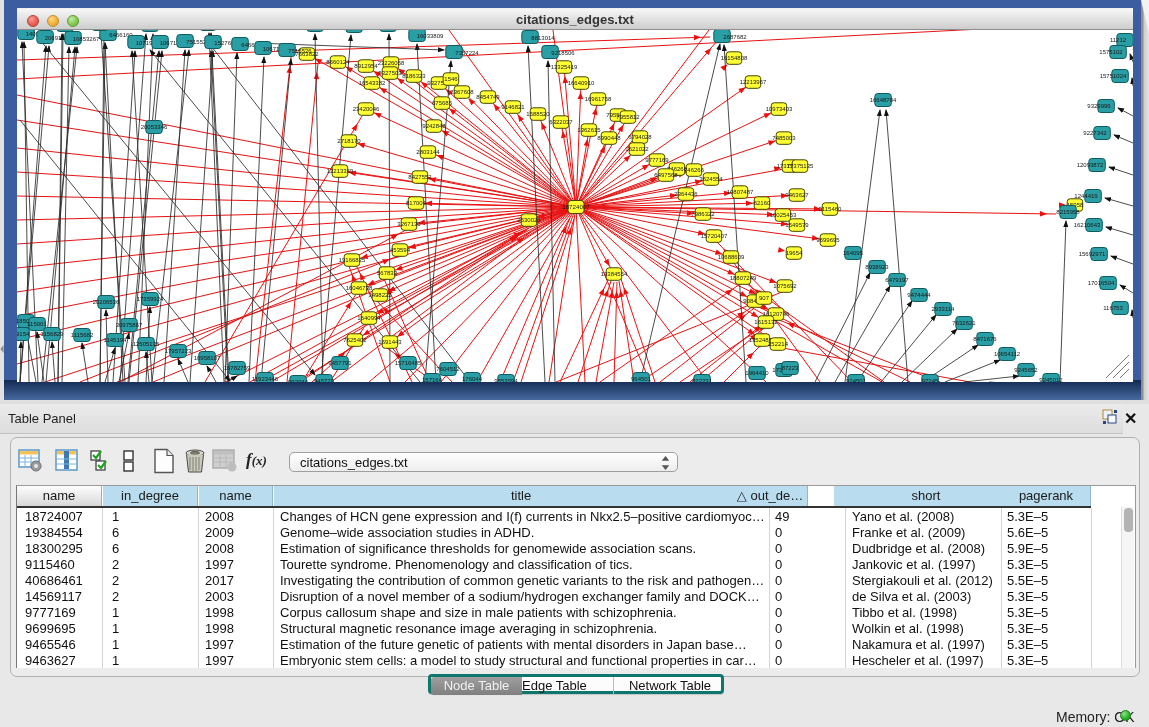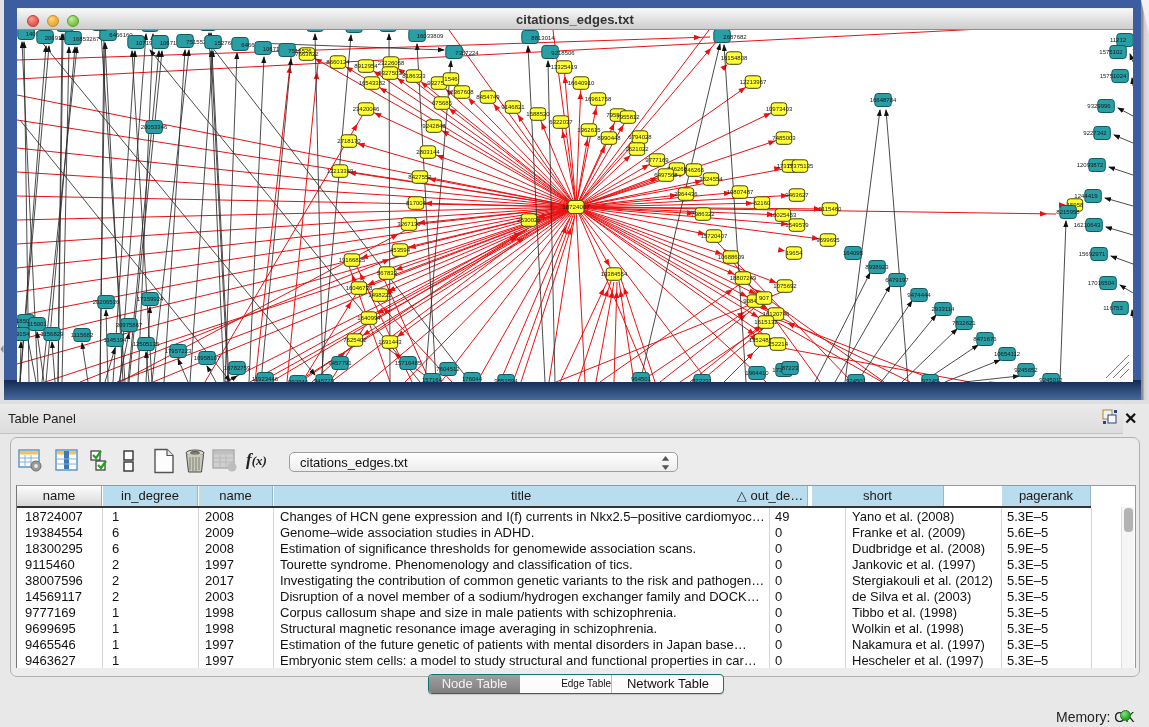--- a/index.html
+++ b/index.html
@@ -30,23 +30,23 @@
 #tbl{left:16px;top:485px;width:1120px;height:183px;background:#fff;border-left:1px solid #777;border-top:1px solid #999;border-right:1px solid #999}
 .hc{position:absolute;top:486px;height:20px;background:#b9dcee;font-size:13px;color:#1a1a1a;text-align:center;line-height:20px;border-right:1px solid #93b7c9}
 #hname{background:linear-gradient(#fdfdfd,#d8d8d8);border-right:1px solid #a9a9a9}
 #hline{left:17px;top:506px;width:1074px;height:2px;background:#333}
 .tr{position:absolute;height:16px;width:1104px;font-size:13px;color:#111}
 .tr span{position:absolute;top:1px;white-space:nowrap}
 .colline{position:absolute;top:508px;height:160px;width:1px;background:#d4d4d4}
 #vscroll{left:1121px;top:507px;width:13px;height:161px;background:#f5f5f5;border-left:1px solid #dedede}
 #vthumb{position:absolute;left:2px;top:1px;width:9px;height:24px;background:#b3b3b3;border-radius:4px}
 
-#tabs{left:428px;top:674px;width:296px;height:20px;background:#fcfcfc;border:1px solid #0f766e;border-radius:4px;box-shadow:0 1px 1px rgba(0,0,0,.15)}
+#tabs{left:428px;top:674px;width:296px;height:20px;background:#fcfcfc;border:3px solid #0f766e;border-radius:4px;box-shadow:0 1px 1px rgba(0,0,0,.15)}
 #seg1{position:absolute;left:0;top:0;width:91px;height:18px;background:linear-gradient(#9f9f9f,#7f7f7f);border-radius:3px 0 0 3px;color:#f2f2f2;text-align:center;line-height:18px;font-size:13px}
-#seg2{position:absolute;left:91px;top:0;width:92px;height:18px;color:#111;text-align:right;line-height:18px;font-size:10px;border-right:1px solid #bbb}
+#seg2{position:absolute;left:91px;top:0;width:92px;height:18px;color:#111;text-align:left;line-height:18px;font-size:13px;border-right:1px solid #bbb}
 #seg3{position:absolute;left:184px;top:0;width:110px;height:18px;color:#111;text-align:center;line-height:18px;font-size:13px}
 
 #mem{left:1056px;top:709px;font-size:14px;color:#222}
 #memdot{left:1120px;top:710px;width:11px;height:11px;border-radius:50%;background:radial-gradient(circle at 35% 30%,#8ae08a,#2eb52e 55%,#188a18);border:1px solid #1d7a1d}
 text{font-family:"Liberation Sans",sans-serif}
 </style></head>
 <body>
 <div id="app">
   <div class="abs" id="frame">
       <div class="abs btm"></div>
@@ -779,21 +779,21 @@
         <path d="M4.5 15 L8.5 10 L0.5 10 z" fill="#555"></path>
     </svg>
   </div>
 
   <div class="abs" id="tbl"></div>
   <div class="hc" id="hname" style="left:17px;width:85px">name</div>
   <div class="hc" style="left:103px;width:95px">in_degree</div>
   <div class="hc" style="left:199px;width:74px">name</div>
   <div class="hc" style="left:274px;width:495px">title</div>
   <div class="hc" style="left:733px;width:75px">△ out_de…</div>
-  <div class="hc" style="left:812px;width:132px">short</div>
+  <div class="hc" style="left:834px;width:185px">short</div>
   <div class="hc" style="left:1002px;width:89px">pagerank</div>
   <div class="abs" id="hline"></div>
   <div class="abs" style="left:0;top:0">
       <div class="tr" style="top:508px">
         <span style="left:25px">18724007</span>
         <span style="left:112px">1</span>
         <span style="left:205px">2008</span>
         <span style="left:280px">Changes of HCN gene expression and I(f) currents in Nkx2.5–positive cardiomyoc…</span>
         <span style="left:775px">49</span>
         <span style="left:852px">Yano et al. (2008)</span>
@@ -820,21 +820,21 @@
       <div class="tr" style="top:556px">
         <span style="left:25px">9115460</span>
         <span style="left:112px">2</span>
         <span style="left:205px">1997</span>
         <span style="left:280px">Tourette syndrome. Phenomenology and classification of tics.</span>
         <span style="left:775px">0</span>
         <span style="left:852px">Jankovic et al. (1997)</span>
         <span style="left:1007px">5.3E–5</span>
       </div>
       <div class="tr" style="top:572px">
-        <span style="left:25px">38007596</span>
+        <span style="left:25px">40686461</span>
         <span style="left:112px">2</span>
         <span style="left:205px">2017</span>
         <span style="left:280px">Investigating the contribution of common genetic variants to the risk and pathogen…</span>
         <span style="left:775px">0</span>
         <span style="left:852px">Stergiakouli et al. (2012)</span>
         <span style="left:1007px">5.5E–5</span>
       </div>
       <div class="tr" style="top:588px">
         <span style="left:25px">14569117</span>
         <span style="left:112px">2</span>

